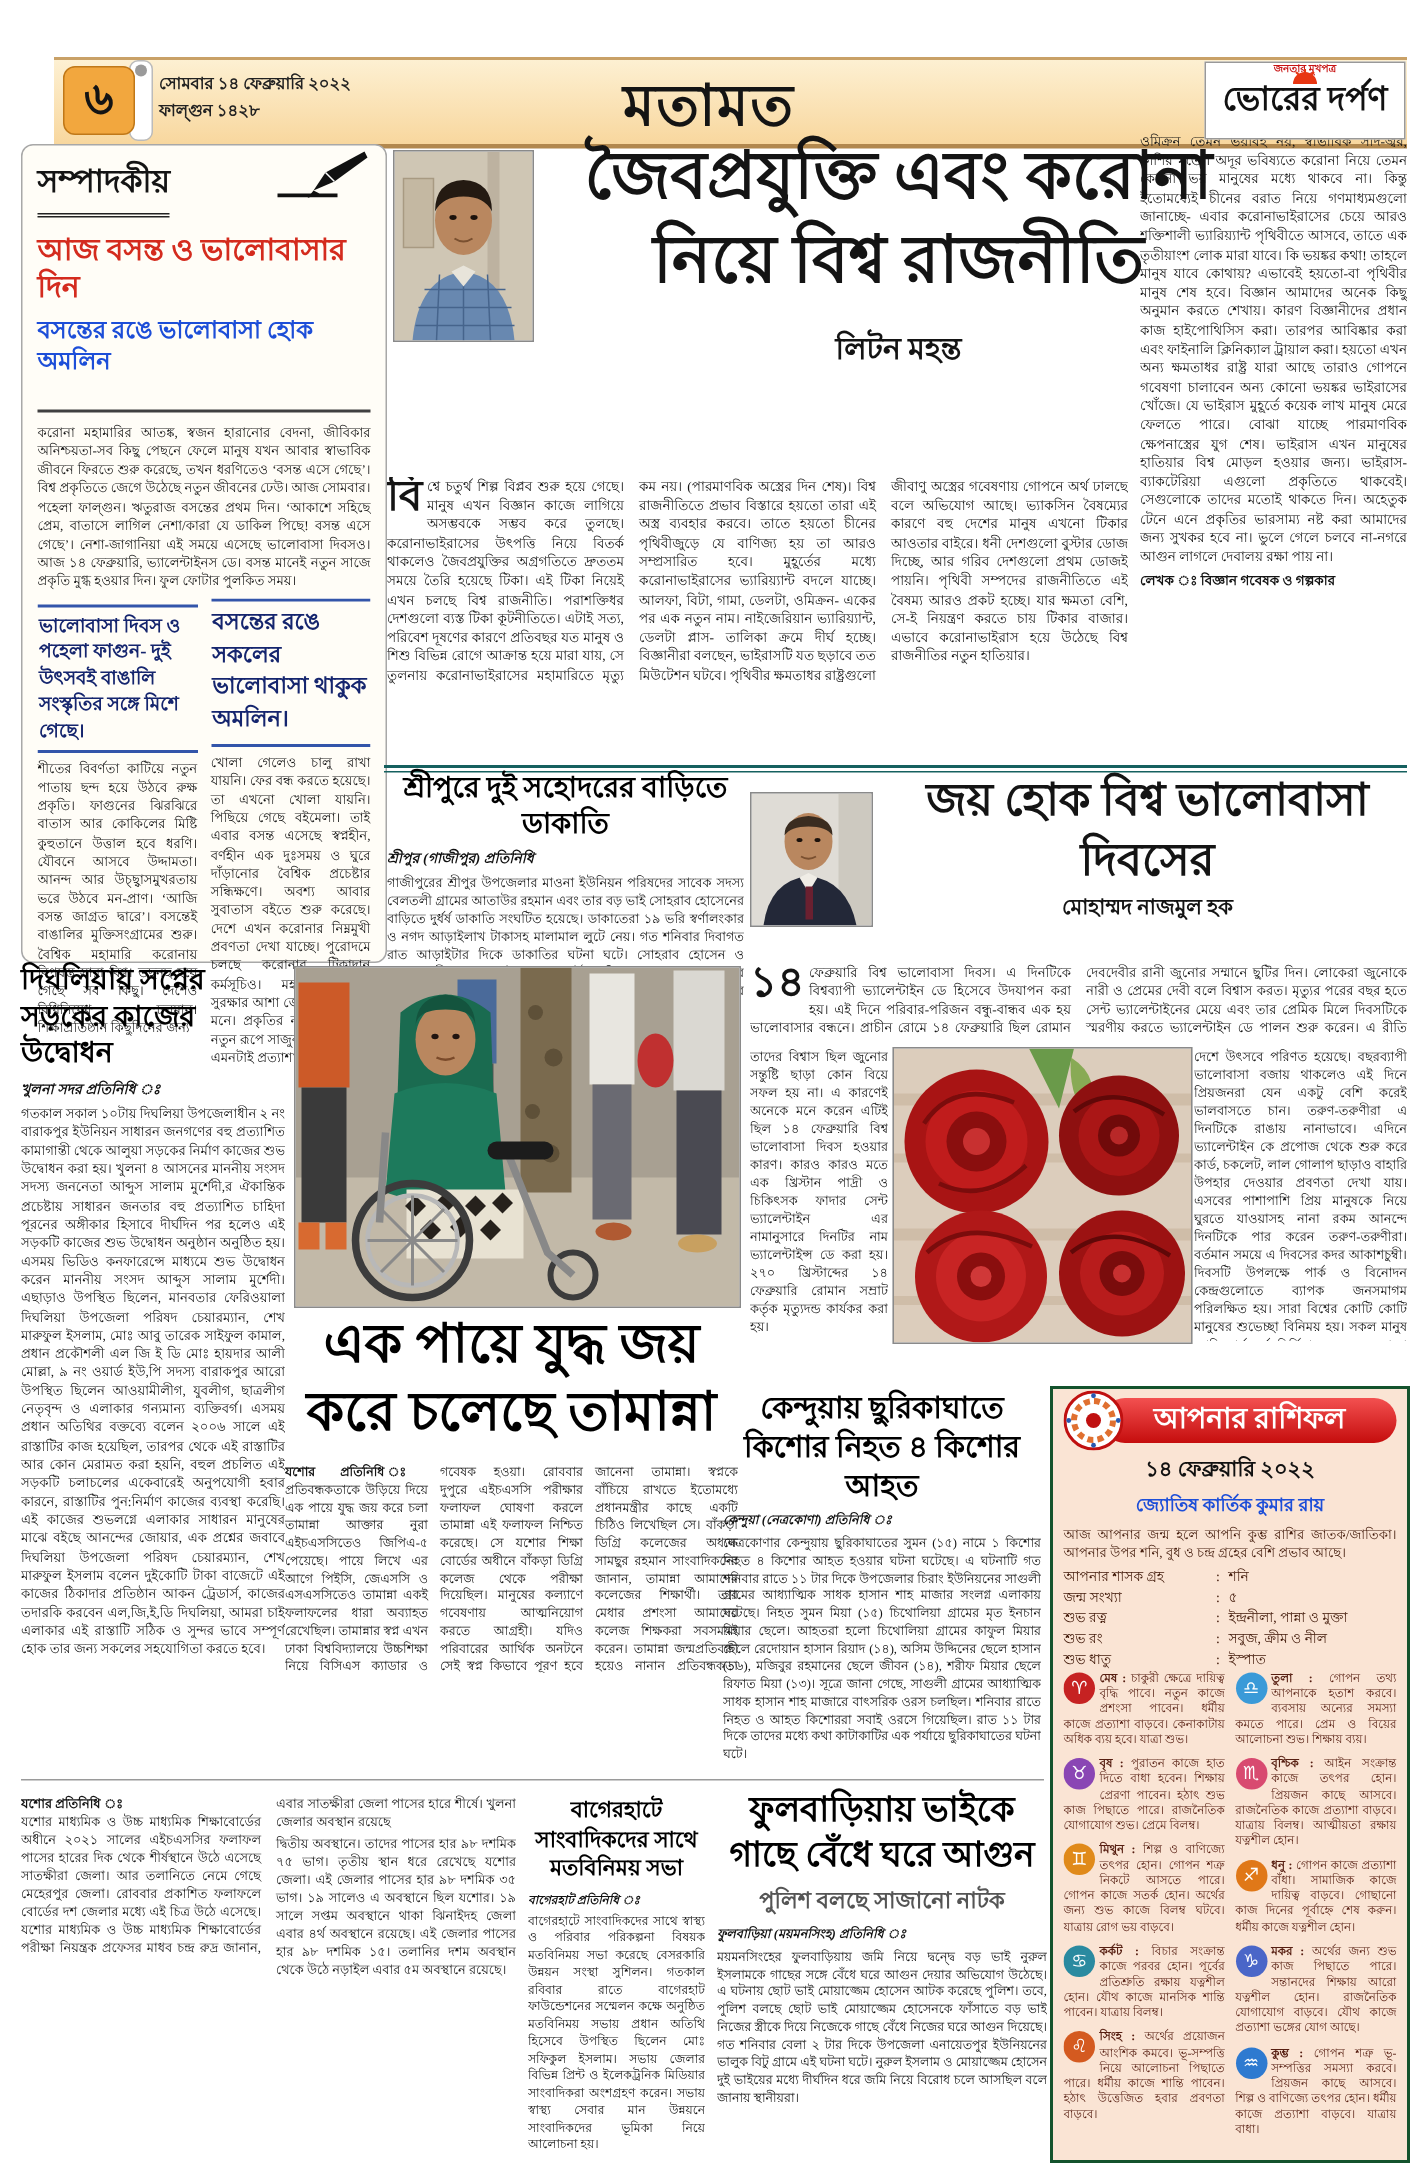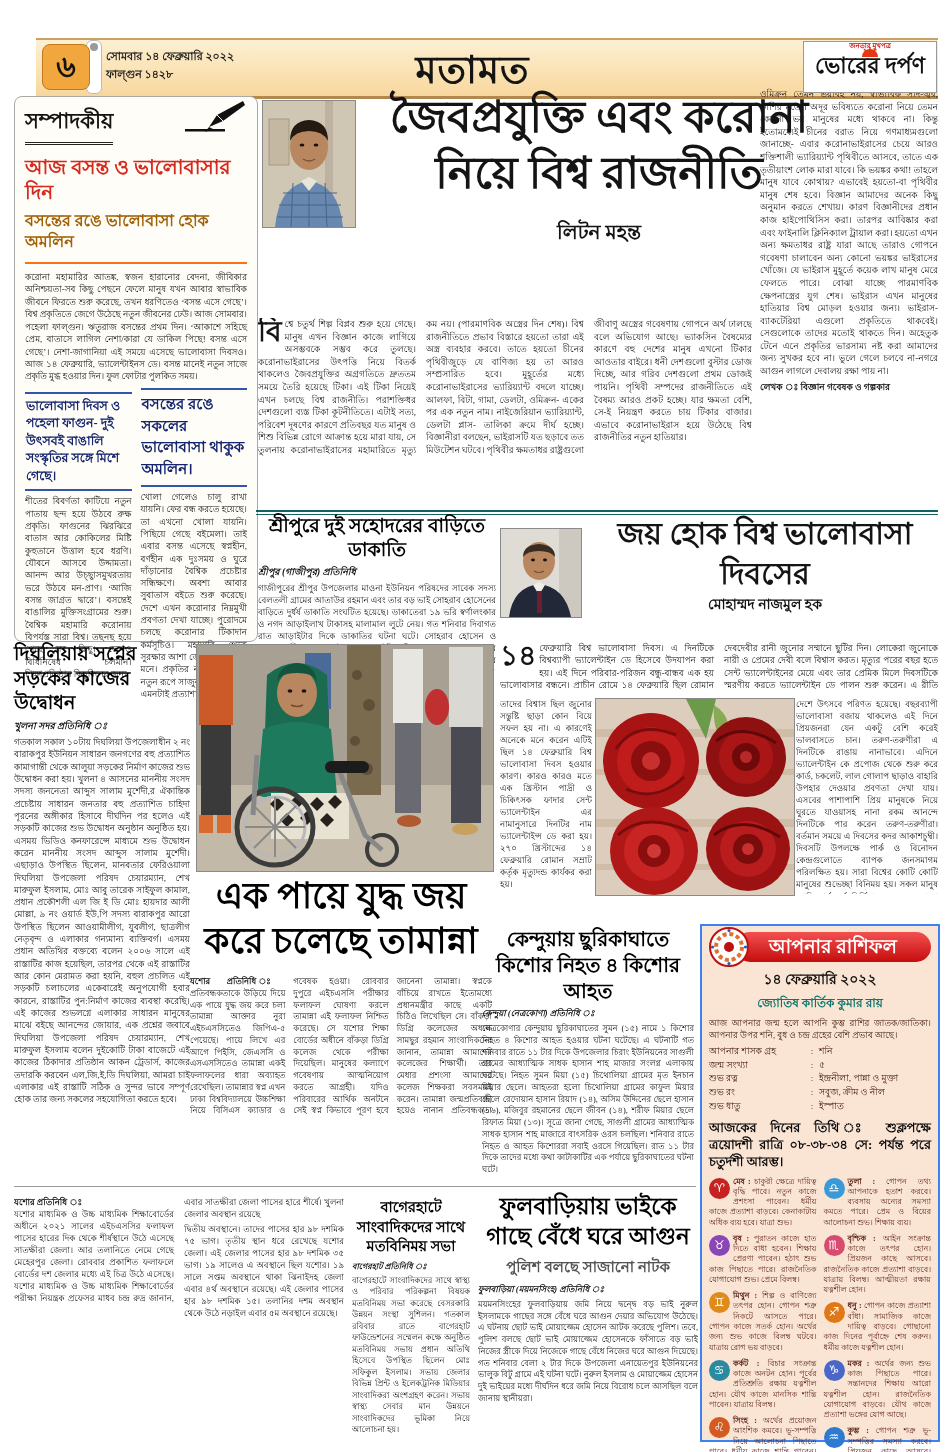--- a/index.html
+++ b/index.html
@@ -27,21 +27,21 @@
   .bt{font-size:9px;line-height:1.4;text-align:justify;overflow:hidden}
   .bt p{margin:0 0 3px}
   .dc{float:left;font-size:28px;font-weight:bold;line-height:.95;padding:1px 3px 0 0}
   .photo{border:1px solid #8a8a8a;background:#ddd;overflow:hidden}
   .credit{font-weight:bold}
   
   .edbox{left:14px;top:96px;width:244px;height:546px;border:1px solid #a8a8a8;border-radius:8px;
          padding:8px 10px;box-sizing:border-box;background:#fffdf7}
   .edlabel{font-size:21px;font-weight:bold;border-bottom:3px double #222;display:inline-block;padding-bottom:2px}
   .edtitle{color:#d42b1e;font-size:20px;font-weight:bold;margin-top:10px;line-height:1.25}
-  .edsub{color:#a16207;font-size:16px;font-weight:bold;margin-top:6px;border-bottom:2px solid #f97316;padding-bottom:9px;line-height:1.3}
+  .edsub{color:#1d4ed8;font-size:16px;font-weight:bold;margin-top:6px;border-bottom:2px solid #404040;padding-bottom:20px;line-height:1.3}
   .edintro{font-size:8.8px;line-height:1.42;text-align:justify;margin-top:7px}
   .edcols{columns:2;column-gap:9px;font-size:8.8px;line-height:1.4;text-align:justify;margin-top:5px;height:332px;overflow:hidden}
   .pq{border-top:2px solid #3355aa;border-bottom:2px solid #3355aa;color:#15256e;font-weight:bold;
       padding:4px 1px;margin:4px 0;break-inside:avoid;text-align:left}
   .pq1{font-size:12.5px;line-height:1.4}
   .pq2{font-size:15px;line-height:1.45}
   
   .lead-hl{left:362px;top:90px;width:474px}
   .lead-hl h1{margin:0;font-size:44px;line-height:1.28;font-weight:bold;text-align:center}
   .lead-by{font-size:20px;margin-top:14px}
@@ -66,27 +66,27 @@
   
   .wcphoto{left:196px;top:644px;width:296px;height:226px}
   
   .tam{left:190px;top:874px;width:302px;height:310px}
   .tam .hl{font-size:36px;line-height:1.25}
   .tam-cols{columns:3;column-gap:8px;height:150px;margin-top:12px;font-size:8.4px}
   
   .ken{left:482px;top:926px;width:212px;height:258px}
   .ken .hl{font-size:20px;line-height:1.3}
   
-  .horo{left:700px;top:924px;width:240px;height:518px;background:#fae4d4;border:2px solid #3b82f6;
+  .horo{left:700px;top:924px;width:240px;height:518px;background:#fae4d4;border:2px solid #14532d;
         box-sizing:border-box;padding:6px 7px;color:#4a180e}
   .horo-banner{position:relative;height:30px;background:linear-gradient(#f35050,#c50d0d);border-radius:16px;
         color:#fff;font-size:19px;font-weight:bold;text-align:center;line-height:30px;margin-left:26px}
   .horo-wheel{position:absolute;left:-26px;top:-5px}
   .horo-date{font-size:14px;font-weight:bold;text-align:center;margin-top:6px;color:#111}
-  .horo-astr{font-size:12px;font-weight:bold;text-align:center;color:#0f766e;margin-top:2px}
+  .horo-astr{font-size:12px;font-weight:bold;text-align:center;color:#1d4ed8;margin-top:2px}
   .horo-intro{font-size:8.8px;line-height:1.35;text-align:justify;margin-top:4px;color:#401808}
   .horo-attrs{font-size:9.2px;margin-top:3px;color:#401808}
   .horo-attrs .row{display:flex;line-height:1.5}
   .horo-attrs .lab{width:96px}
   .horo-attrs .sep{width:14px;text-align:center}
   .horo-tithi{font-size:12.8px;font-weight:bold;color:#0a0a0a;line-height:1.35;margin:6px 0 5px;text-align:justify}
   .signs{display:flex;gap:7px;height:330px;overflow:hidden}
   .signcol{width:50%}
   .zs{margin-bottom:6px;font-size:7.9px;line-height:1.3;text-align:justify;color:#571f12}
   .zs .zicon{float:left;width:21px;height:21px;border-radius:50%;color:#fff;text-align:center;line-height:21px;
@@ -379,27 +379,26 @@
         <span class="lab">শুভ রং</span>
         <span class="sep">:</span>
         <span>সবুজ, ক্রীম ও নীল</span>
       </div>
     <div class="row">
         <span class="lab">শুভ ধাতু</span>
         <span class="sep">:</span>
         <span>ইস্পাত</span>
       </div>
   </div>
-  <div class="horo-tithi">আজকের দিনের তিথি ঃ শুক্লপক্ষে ত্রয়োদশী রাত্রি ০৮-৩৮-৩৪ সে: পর্যন্ত পরে চতুর্দশী আরম্ভ।</div>
   <div class="signs">
     <div class="signcol">
       <div class="zs"><span class="zicon" style="background: rgb(198, 34, 34);">♈</span><b>মেষ :</b> <span>চাকুরী ক্ষেত্রে দায়িত্ব বৃদ্ধি পাবে। নতুন কাজে প্রশংসা পাবেন। ধর্মীয় কাজে প্রত্যাশা বাড়বে। কেনাকাটায় অধিক ব্যয় হবে। যাত্রা শুভ।</span></div>
       <div class="zs"><span class="zicon" style="background: rgb(138, 70, 180);">♉</span><b>বৃষ :</b> <span>পুরাতন কাজে হাত দিতে বাধা হবেন। শিক্ষায় প্রেরণা পাবেন। হঠাৎ শুভ কাজ পিছাতে পারে। রাজনৈতিক যোগাযোগ শুভ। প্রেমে বিলম্ব।</span></div>
       <div class="zs"><span class="zicon" style="background: rgb(224, 138, 26);">♊</span><b>মিথুন :</b> <span>শিল্প ও বাণিজ্যে তৎপর হোন। গোপন শত্রু নিকটে আসতে পারে। গোপন কাজে সতর্ক হোন। অর্থের জন্য শুভ কাজে বিলম্ব ঘটবে। যাত্রায় রোগ ভয় বাড়বে।</span></div>
-      <div class="zs"><span class="zicon" style="background: rgb(42, 138, 160);">♋</span><b>কর্কট :</b> <span>বিচার সংক্রান্ত কাজে অনটন হোন। পূর্বের প্রতিশ্রুতি রক্ষায় যত্নশীল হোন। যৌথ কাজে মানসিক শান্তি পাবেন। যাত্রায় বিলম্ব।</span></div>
+      <div class="zs"><span class="zicon" style="background: rgb(42, 138, 160);">♋</span><b>কর্কট :</b> <span>বিচার সংক্রান্ত কাজে পরবর হোন। পূর্বের প্রতিশ্রুতি রক্ষায় যত্নশীল হোন। যৌথ কাজে মানসিক শান্তি পাবেন। যাত্রায় বিলম্ব।</span></div>
       <div class="zs"><span class="zicon" style="background: rgb(212, 90, 32);">♌</span><b>সিংহ :</b> <span>অর্থের প্রয়োজন আংশিক কমবে। ভূ-সম্পত্তি নিয়ে আলোচনা পিছাতে পারে। ধর্মীয় কাজে শান্তি পাবেন। হঠাৎ উত্তেজিত হবার প্রবণতা বাড়বে।</span></div>
 
     </div>
     <div class="signcol">
       <div class="zs"><span class="zicon" style="background: rgb(58, 154, 216);">♎</span><b>তুলা :</b> <span>গোপন তথ্য আপনাকে হতাশ করবে। ব্যবসায় অন্যের সমস্যা কমতে পারে। প্রেম ও বিয়ের আলোচনা শুভ। শিক্ষায় ব্যয়।</span></div>
       <div class="zs"><span class="zicon" style="background: rgb(216, 74, 112);">♏</span><b>বৃশ্চিক :</b> <span>আইন সংক্রান্ত কাজে তৎপর হোন। প্রিয়জন কাছে আসবে। রাজনৈতিক কাজে প্রত্যাশা বাড়বে। যাত্রায় বিলম্ব। আত্মীয়তা রক্ষায় যত্নশীল হোন।</span></div>
       <div class="zs"><span class="zicon" style="background: rgb(224, 120, 24);">♐</span><b>ধনু :</b> <span>গোপন কাজে প্রত্যাশা বাঁধা। সামাজিক কাজে দায়িত্ব বাড়বে। গোছানো কাজ দিনের পূর্বাহ্নে শেষ করুন। ধর্মীয় কাজে যত্নশীল হোন।</span></div>
       <div class="zs"><span class="zicon" style="background: rgb(74, 102, 200);">♑</span><b>মকর :</b> <span>অর্থের জন্য শুভ কাজ পিছাতে পারে। সন্তানদের শিক্ষায় আরো যত্নশীল হোন। রাজনৈতিক যোগাযোগ বাড়বে। যৌথ কাজে প্রত্যাশা ভঙ্গের যোগ আছে।</span></div>
       <div class="zs"><span class="zicon" style="background: rgb(46, 122, 208);">♒</span><b>কুম্ভ :</b> <span>গোপন শত্রু ভূ-সম্পত্তির সমস্যা করবে। প্রিয়জন কাছে আসবে। শিল্প ও বাণিজ্যে তৎপর হোন। ধর্মীয় কাজে প্রত্যাশা বাড়বে। যাত্রায় বাধা।</span></div>
 

